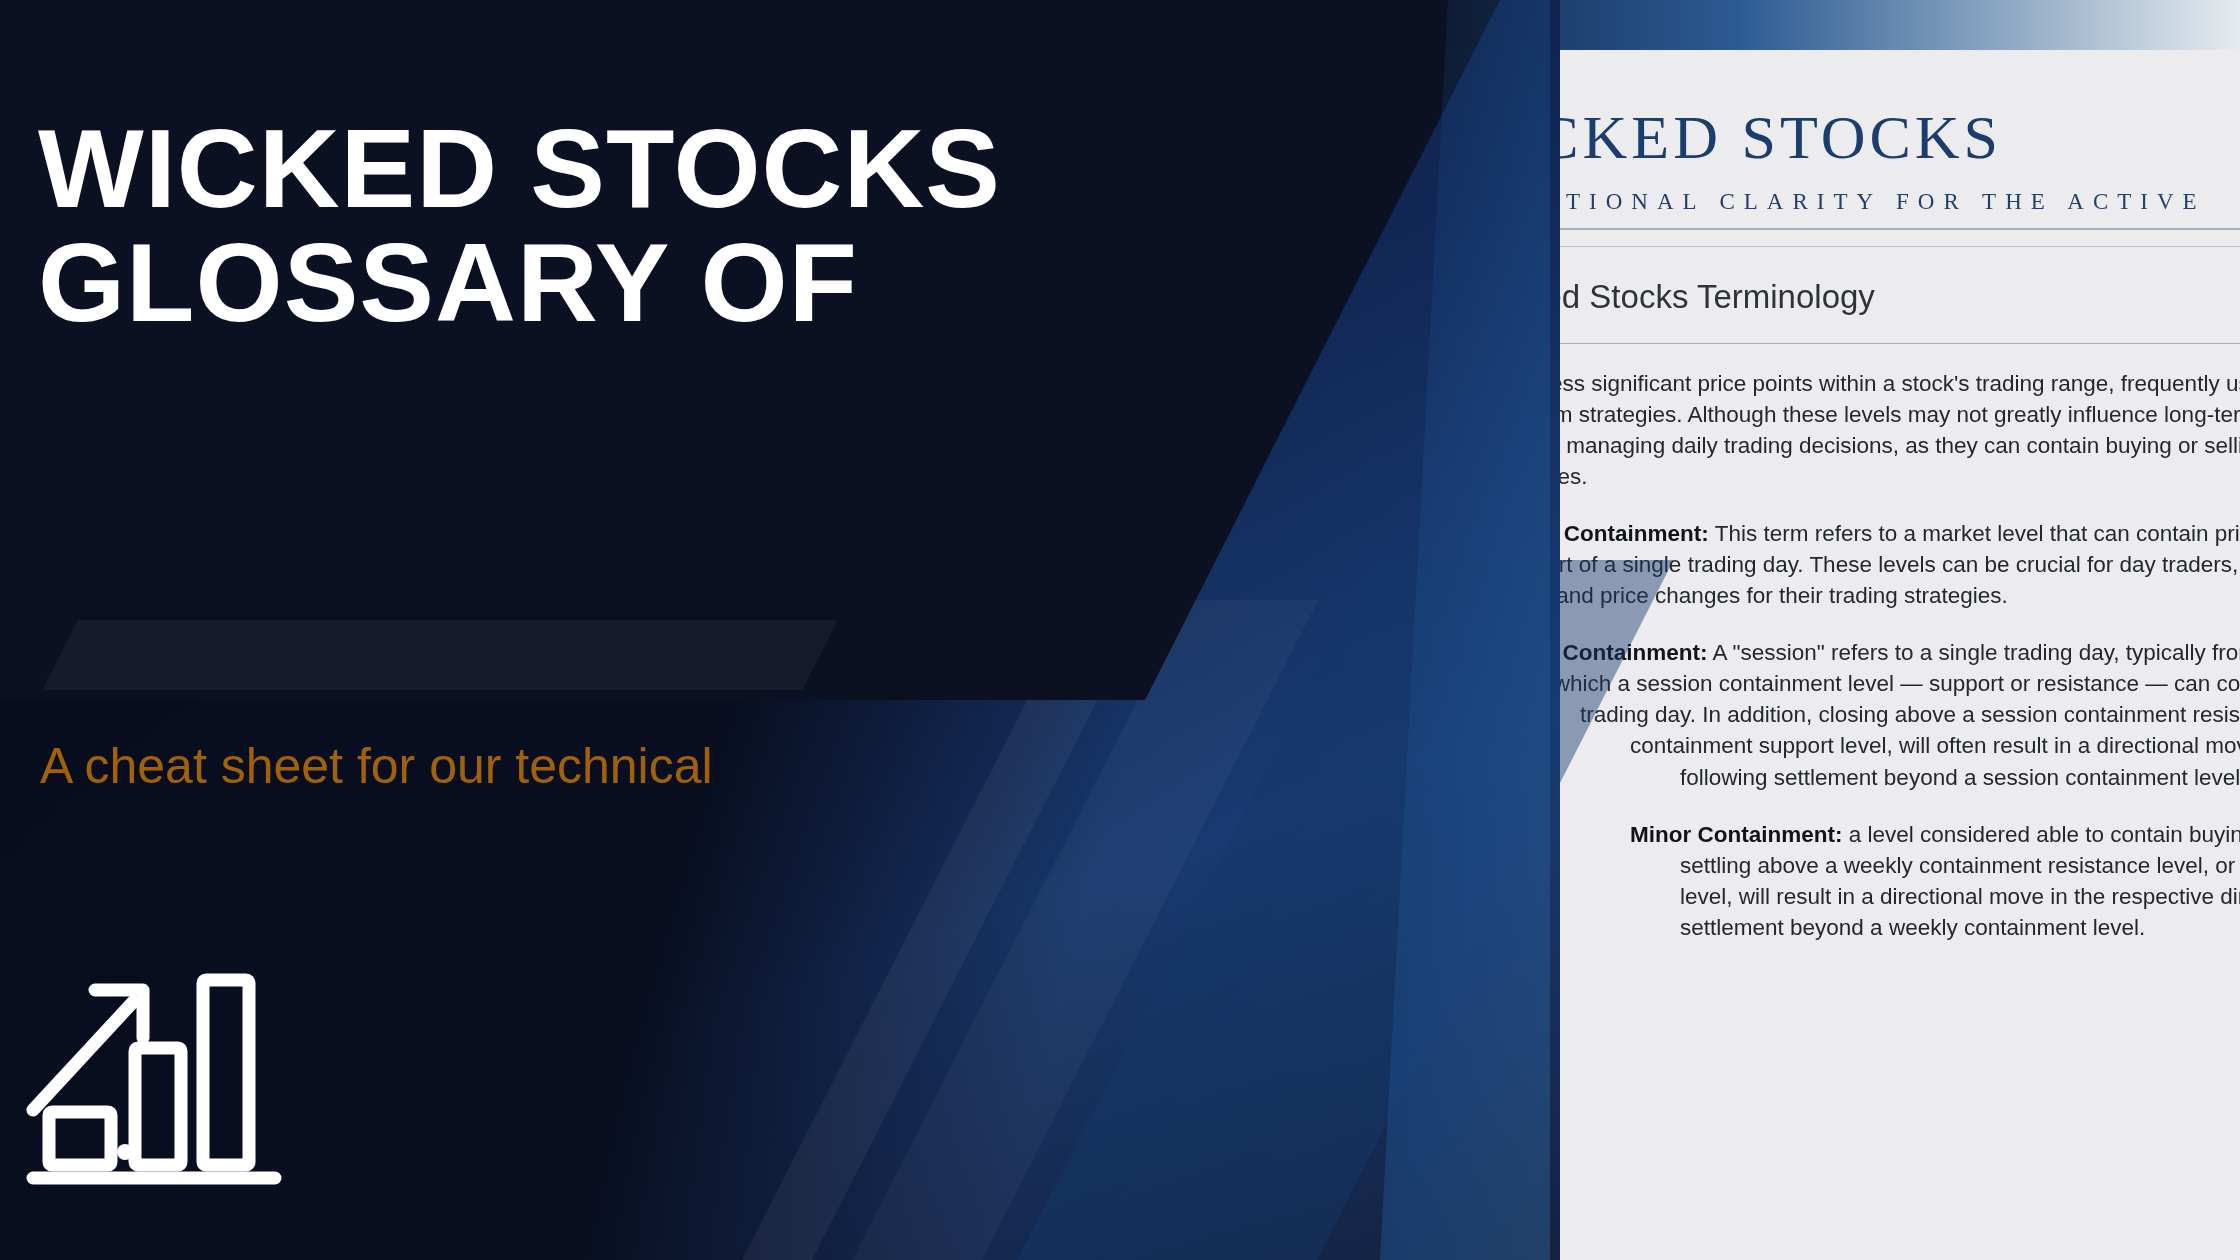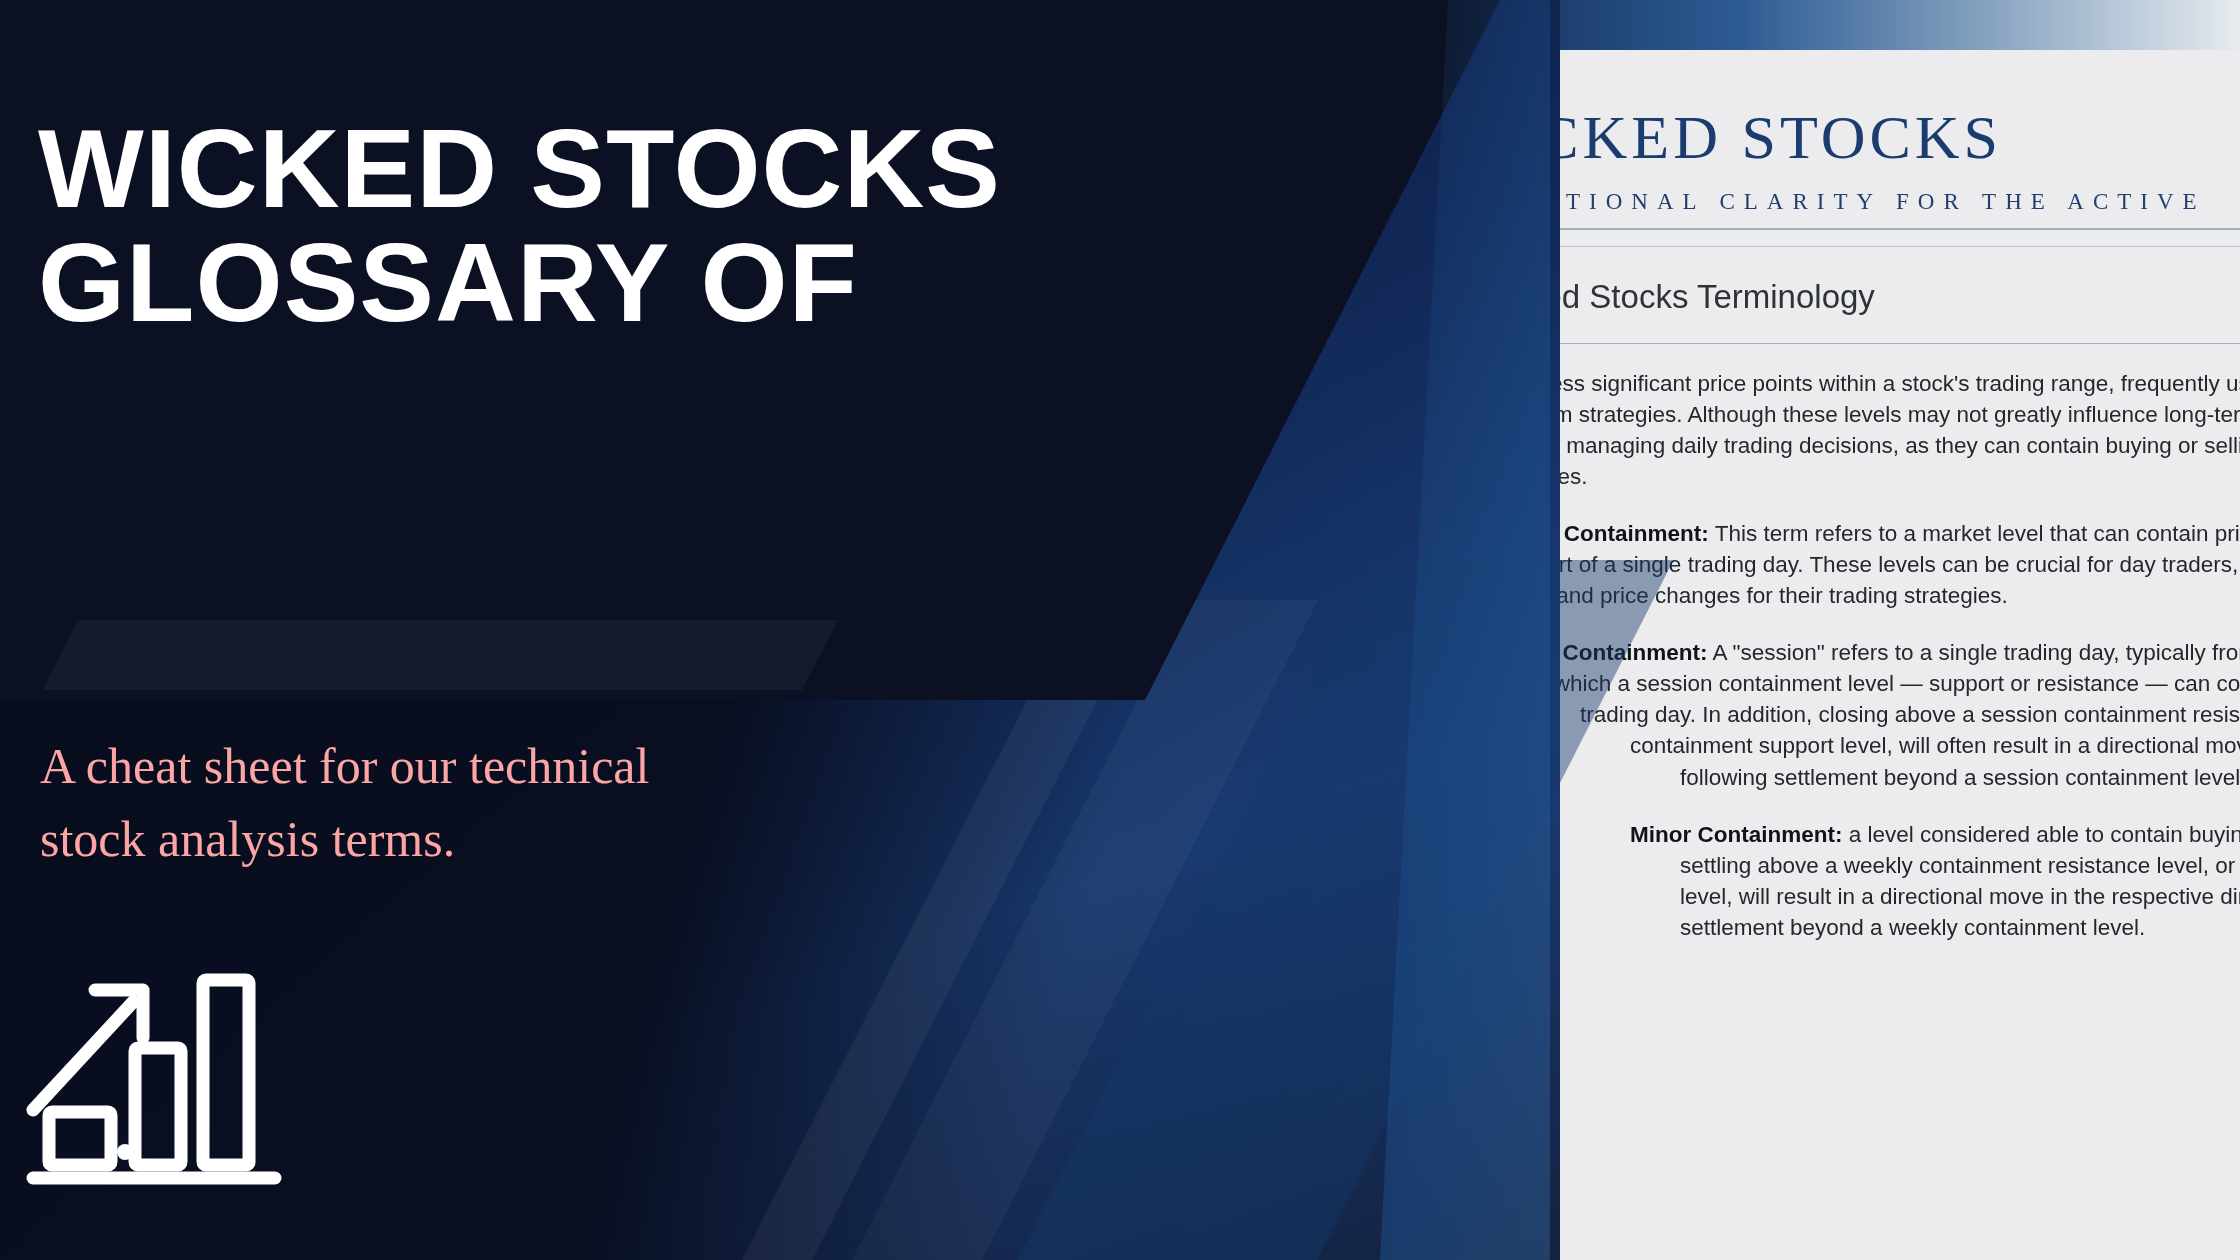--- a/index.html
+++ b/index.html
@@ -183,25 +183,24 @@
     letter-spacing: 1px;
     text-transform: uppercase;
   }
   .headline .hl-line { display: block; }
 
   .subhead {
     position: absolute;
     left: 40px;
     top: 730px;
     width: 1120px;
-    color: #fca5a5;
+    color: #a16207;
     font-size: 50px;
     line-height: 1.45;
     font-weight: 400;
-    font-family: Liberation Serif, serif;
   }
   .subhead .sh-line { display: block; }
 
   .chart-icon {
     position: absolute;
     left: 25px;
     top: 960px;
     width: 270px;
     height: 240px;
   }
@@ -270,21 +269,20 @@
   <div class="diag-stripe stripe-1"></div>
   <div class="edge-accent"></div>
 
   <div class="headline">
     <span class="hl-line">Wicked Stocks</span>
     <span class="hl-line">Glossary of</span>
   </div>
 
   <div class="subhead">
     <span class="sh-line">A cheat sheet for our technical</span>
-    <span class="sh-line">stock analysis terms.</span>
   </div>
 
   <div class="chart-icon">
     <svg width="270" height="240" viewBox="0 0 270 240" fill="none" xmlns="http://www.w3.org/2000/svg">
 
       <path d="M8 150 L108 42" stroke="#ffffff" stroke-width="13" stroke-linecap="round"></path>
       <path d="M70 30 L118 30 L118 78" stroke="#ffffff" stroke-width="13" stroke-linecap="round" stroke-linejoin="round" fill="none"></path>
 
       <rect x="178" y="20" width="46" height="185" stroke="#ffffff" stroke-width="13" rx="3"></rect>
 

